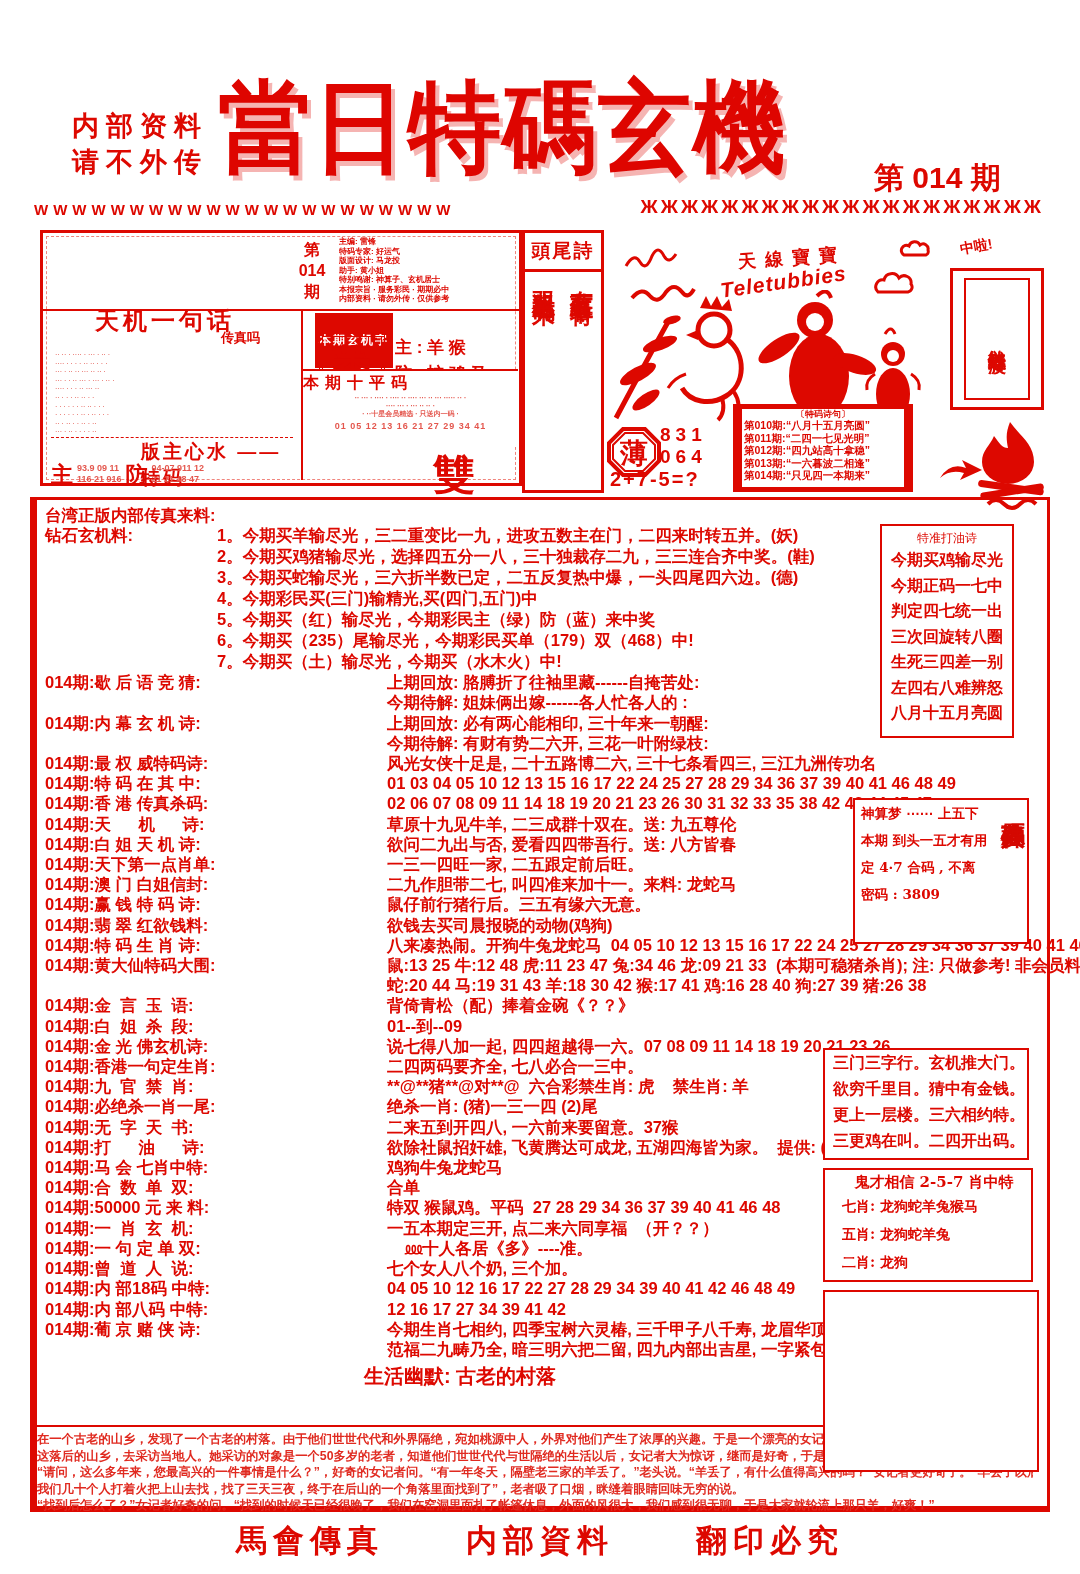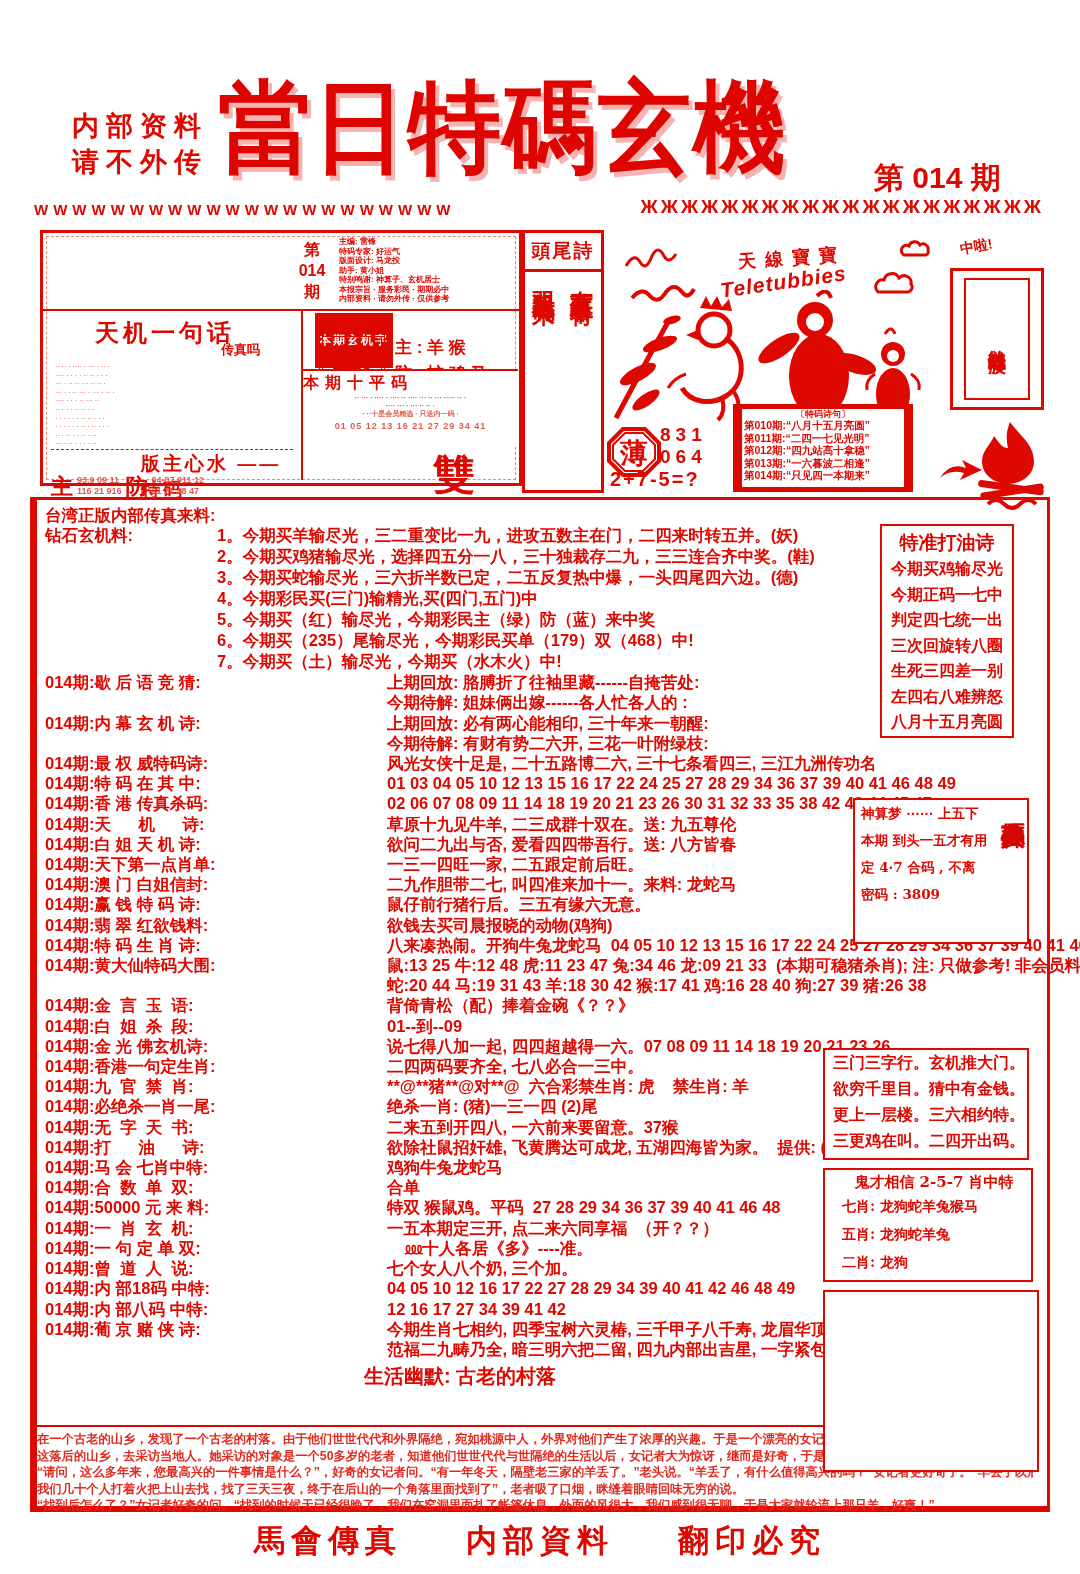--- a/index.html
+++ b/index.html
@@ -13,21 +13,21 @@
   .issue-no{position:absolute;left:874px;top:158px;font-size:30px;font-weight:bold;white-space:pre;}
   .deco-row{position:absolute;left:34px;top:196px;width:1010px;display:flex;justify-content:space-between;align-items:flex-end;overflow:hidden;}
   .deco-w{font-size:15px;font-weight:bold;letter-spacing:5px;white-space:nowrap;}
   .deco-x{font-size:19px;font-weight:bold;letter-spacing:3px;white-space:nowrap;}
   
   .lf-box{position:absolute;left:40px;top:230px;width:476px;height:250px;border:3px solid #dd0800;outline:1px dashed #f0857d;outline-offset:-7px;}
   .lf-head{position:absolute;left:0;top:0;width:100%;height:76px;border-bottom:2px solid #dd0800;}
   .lf-title{position:absolute;left:14px;top:14px;font-size:36px;font-weight:900;font-family:"DejaVu Serif",serif;letter-spacing:8px;white-space:nowrap;}
   .lf-issue{position:absolute;left:252px;top:6px;width:34px;font-size:16px;font-weight:bold;text-align:center;line-height:21px;white-space:pre-line;}
   .lf-credits{position:absolute;left:296px;top:4px;width:172px;font-size:8px;line-height:9.5px;font-weight:bold;overflow:hidden;height:70px;}
-  .lf-left{position:absolute;left:0;top:76px;width:258px;height:171px;}
+  .lf-left{position:absolute;left:0;top:64px;width:258px;height:171px;}
   .lf-tj-title{position:absolute;left:52px;top:8px;font-size:24px;font-weight:900;letter-spacing:4px;}
   .lf-tj-sub{position:absolute;left:178px;top:32px;font-size:13px;font-weight:bold;}
   .lf-hist{position:absolute;left:12px;top:54px;width:236px;font-size:7px;line-height:8.6px;color:#e4574e;white-space:pre-line;}
   .lf-dash{position:absolute;left:8px;top:140px;width:242px;border-top:1px dashed #dd0800;}
   .lf-bz{position:absolute;left:50px;top:142px;font-size:19px;font-weight:900;letter-spacing:3px;margin-left:48px;}
   .lf-zf{position:absolute;left:8px;top:166px;width:246px;font-size:9px;line-height:11px;color:#e4574e;font-weight:bold;display:flex;gap:4px;align-items:center;}
   .lf-zf .bigch{font-size:22px;font-weight:900;color:#dd0800;}
   .lf-right{position:absolute;left:258px;top:76px;width:215px;height:171px;border-left:2px solid #dd0800;}
   .lf-bq{position:absolute;left:12px;top:4px;font-size:12px;font-weight:bold;letter-spacing:2px;background:#dd0800;color:#fff;padding:19px 4px;}
   .lf-char{position:absolute;left:16px;top:24px;width:58px;height:54px;border:4px double #dd0800;display:flex;align-items:center;justify-content:center;font-size:40px;font-weight:900;font-family:"DejaVu Serif",serif;}
@@ -70,33 +70,33 @@
   .mrow{white-space:pre;font-size:16.5px;font-weight:bold;line-height:20.2px;}
   .mrow .lbl{display:inline-block;width:342px;white-space:pre;}
   .mrow .l2{margin-left:342px;white-space:pre;}
   .mrow .l2:empty{display:none;}
   .humor{width:830px;text-align:center;font-size:20px;font-weight:900;margin-top:4px;}
   .storybox{position:absolute;left:0px;top:925px;width:996px;height:75px;border-top:2px solid #dd0800;padding-top:4px;}
   .story-line{font-size:12.3px;line-height:16.5px;font-weight:bold;color:#e02a20;white-space:nowrap;overflow:hidden;}
   
   .rbox{position:absolute;border:2px solid #dd0800;background:#fff;}
   .dayou{left:843px;top:24px;width:130px;height:210px;text-align:center;}
-  .dayou-title{font-size:19px;font-weight:700;margin-top:4px;font-family:"DejaVu Serif",serif;}
+  .dayou-title{font-size:12px;font-weight:400;margin-top:4px;font-family:"DejaVu Serif",serif;}
   .dayou-line{font-size:16px;font-weight:bold;line-height:25.5px;white-space:nowrap;}
   .dream{left:816px;top:298px;width:172px;height:142px;}
   .dream-line{font-size:13.5px;font-weight:900;line-height:27px;white-space:nowrap;padding-left:6px;font-family:"DejaVu Serif",serif;}
   .dream-vert{position:absolute;right:2px;top:4px;height:132px;writing-mode:vertical-rl;text-orientation:upright;font-size:24px;font-weight:900;font-family:"DejaVu Serif",serif;line-height:1;color:#d40800;}
   .sanmen{left:786px;top:548px;width:202px;height:108px;}
   .sm-row{display:flex;justify-content:space-between;padding:0 8px;font-size:16px;font-weight:bold;line-height:26px;white-space:nowrap;text-align:center;}
   .guicai{left:786px;top:668px;width:194px;height:110px;padding-left:12px;}
   .gc-title{font-size:15px;font-weight:900;text-align:center;margin-top:3px;font-family:"DejaVu Serif",serif;}
   .gc-row{font-size:14px;font-weight:bold;line-height:28px;padding-left:5px;white-space:nowrap;font-family:"DejaVu Serif",serif;}
   .emptybox{left:786px;top:790px;width:212px;height:178px;border-width:2px;}
   
-  .footer{position:absolute;left:0;top:1520px;width:1080px;display:flex;justify-content:center;gap:64px;}
+  .footer{position:absolute;left:0;top:1520px;width:1080px;display:flex;justify-content:center;gap:82px;}
   .footer span{font-size:31px;font-weight:900;font-family:"DejaVu Serif",serif;letter-spacing:6px;}
   svg .f{fill:#dd0800;} svg .s{stroke:#dd0800;fill:none;}
 </style>
 </head>
 <body>
 
 <div class="page">
 
   <div class="notice">
       <div>内部资料</div>

